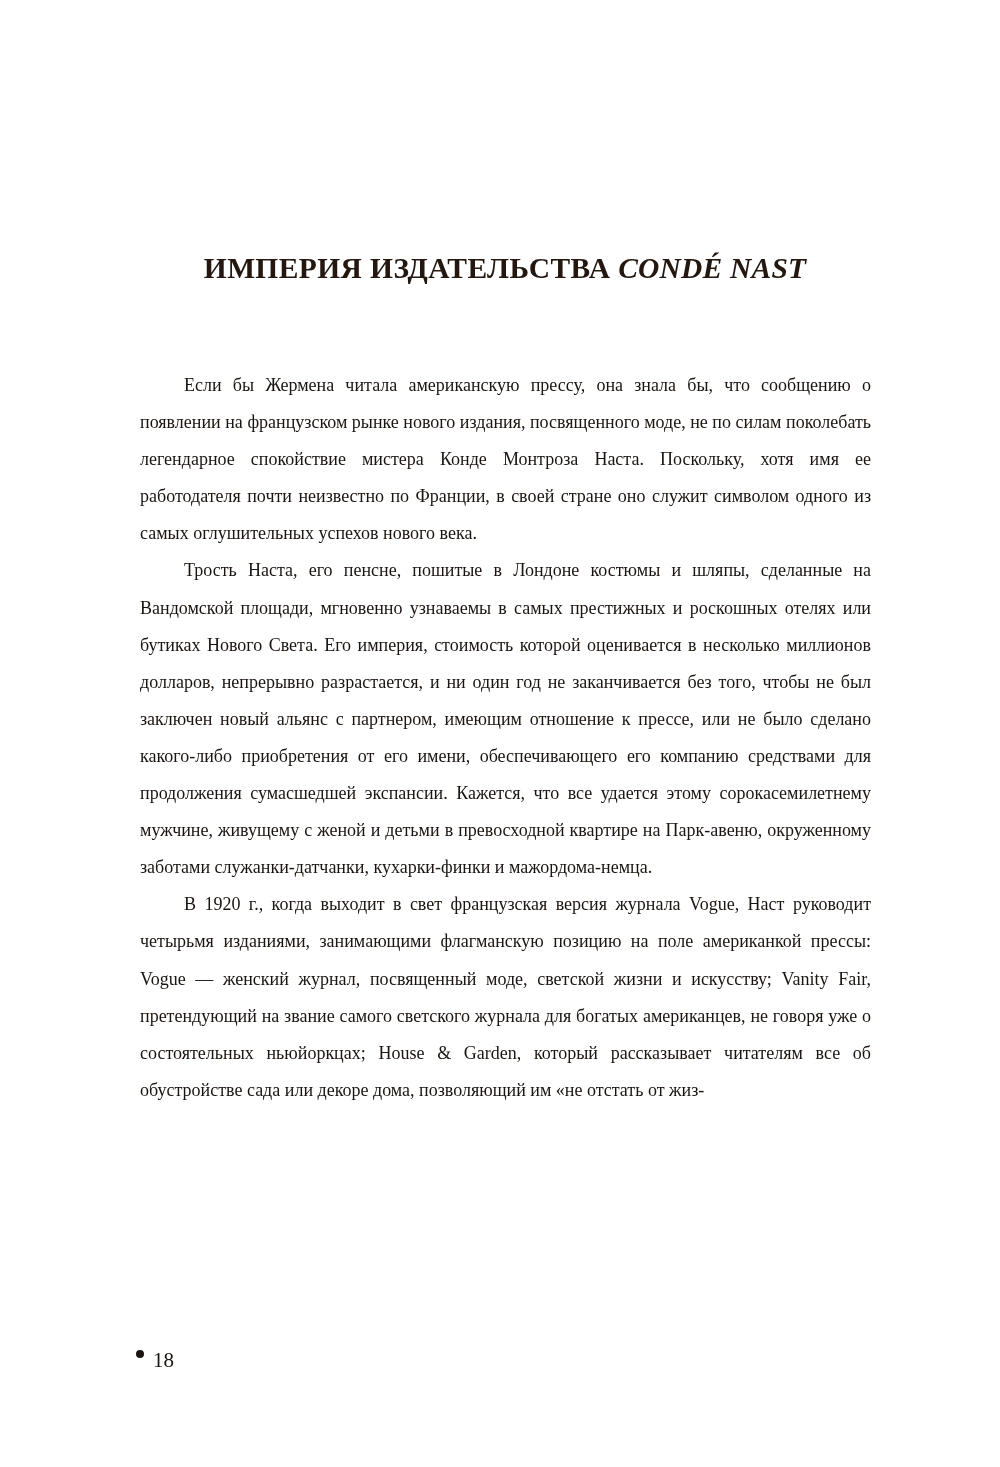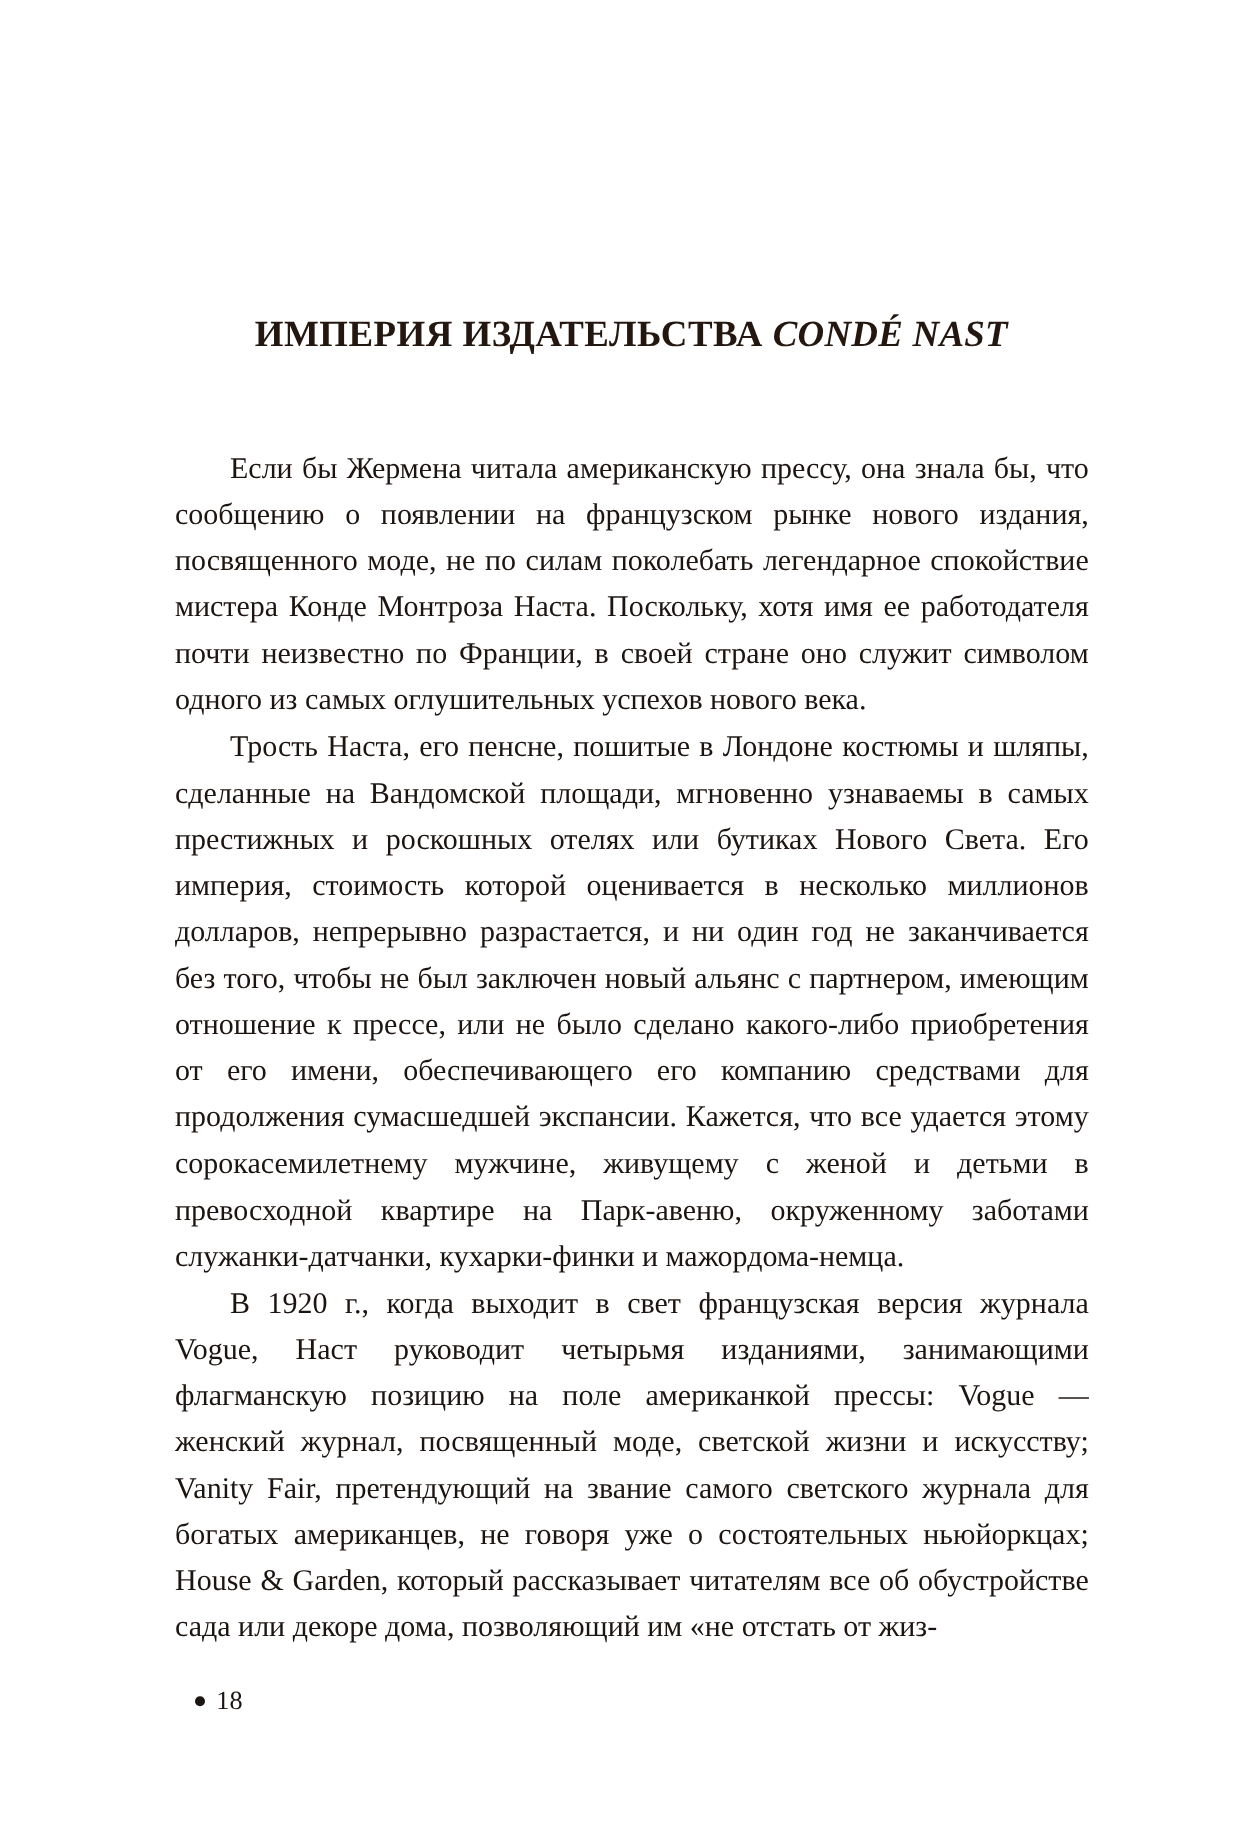--- a/index.html
+++ b/index.html
@@ -40,45 +40,44 @@
     white-space: nowrap;
   }
   .chapter-title .latin {
     font-style: italic;
     letter-spacing: 0.2px;
   }
 
   .body-text {
     position: absolute;
     left: 140px;
-    top: 357px;
+    top: 367px;
     width: 731px;
-    font-size: 24px;
+    font-size: 18px;
     line-height: 37.1px;
     text-align: justify;
     text-justify: inter-word;
     color: #1c1410;
     -webkit-hyphens: none;
     hyphens: none;
   }
 
   .body-text p {
     margin: 0;
     text-indent: 44px;
   }
 
   .body-text p .ital {
   }
 
   .folio {
     position: absolute;
-    left: 156px;
+    left: 136px;
     top: 1350px;
     display: flex;
-    align-items: center;
     gap: 9px;
     font-size: 21px;
     color: #1c1410;
   }
   .folio .dot {
     display: inline-block;
     width: 8px;
     height: 8px;
     border-radius: 50%;
     background: #1c1410;

